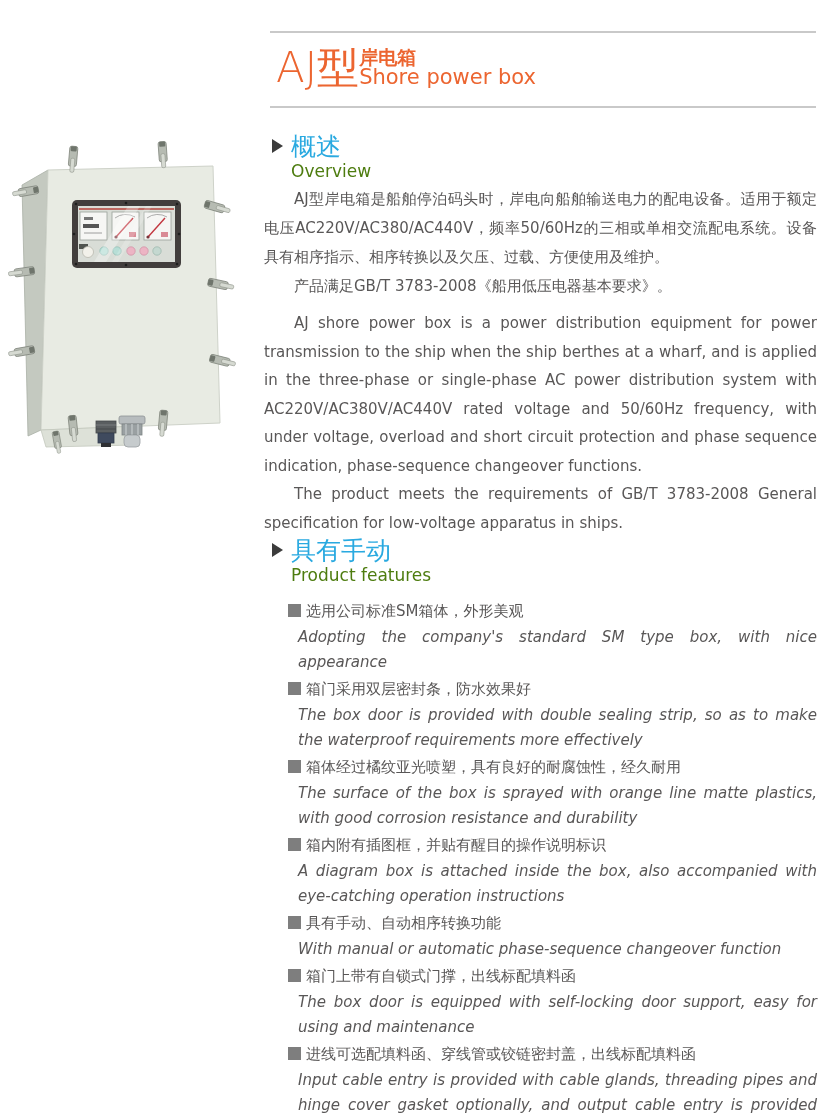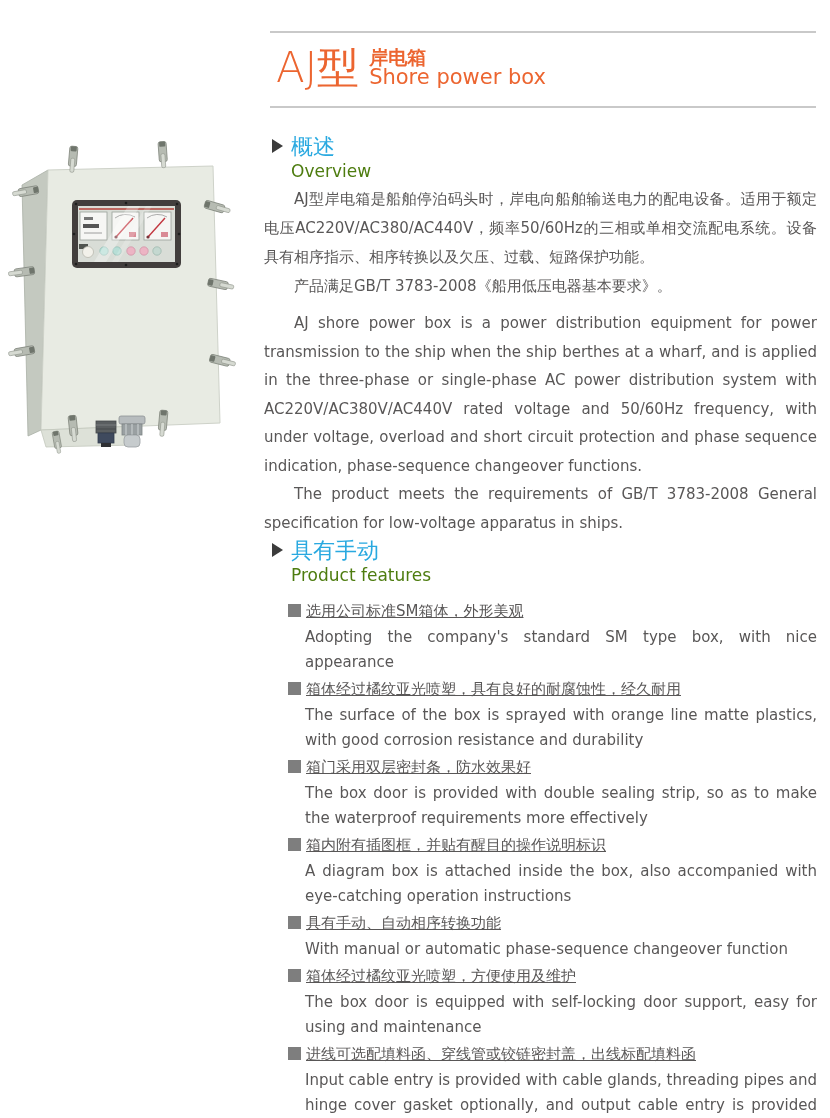--- a/index.html
+++ b/index.html
@@ -8,52 +8,52 @@
     font-family:"DejaVu Sans","Liberation Sans",sans-serif;
     color:#595757; overflow:hidden;
   }
   .rule { position:absolute; left:270px; width:546px; height:2px; background:#c9c9c9; }
   .rule-top { top:31px; }
   .rule-bottom { top:106px; }
 
   
   .hdr { position:absolute; left:276px; top:46px; display:flex; align-items:flex-end; color:#ec6530; }
   .hdr-model { font-size:42px; line-height:44px; font-weight:300; letter-spacing:0px; }
-  .hdr-sub { margin-left:10px; padding-bottom:3px; }
+  .hdr-sub { padding-bottom:3px; }
   .hdr-sub-cn { font-size:19px; font-weight:bold; line-height:21px; }
   .hdr-sub-en { font-size:21px; line-height:19px; }
 
   
   .sec-head { position:absolute; left:272px; }
   .tri {
     position:absolute; left:0; top:7px; width:0; height:0;
     border-left:11px solid #3c3c3c;
     border-top:7px solid transparent; border-bottom:7px solid transparent;
   }
-  .sec-cn { margin-left:19px; font-size:22px; line-height:29px; color:#29a9e0; }
+  .sec-cn { margin-left:19px; font-size:25px; line-height:29px; color:#29a9e0; }
   .sec-en { margin-left:19px; font-size:17px; line-height:19px; color:#4d7c0f; margin-top:1px; }
   #overview-head { top:132px; }
   #features-head { top:536px; }
 
   
   .ov-cn {
     position:absolute; left:264px; top:185px; width:553px;
     font-size:15px; line-height:29px; text-align:justify;
   }
   .ov-en {
     position:absolute; left:264px; top:309px; width:553px;
     font-size:15px; line-height:28.5px; text-align:justify;
   }
   .ov-cn p, .ov-en p { margin:0; text-indent:2em; }
 
   
   .features { position:absolute; left:288px; top:597px; width:529px; font-size:15px; }
-  .f-cn { line-height:28px; white-space:nowrap;text-decoration:underline; }
+  .f-cn { line-height:28px; white-space:nowrap; }
   .f-sq { display:inline-block; width:13px; height:13px; background:#7e7e7e; margin-right:5px; vertical-align:-1px; }
-  .f-en { margin-left:17px; line-height:25px; text-align:justify; }
+  .f-en { margin-left:10px; line-height:25px; text-align:justify;font-style:italic; }
 
   
   .photo { position:absolute; left:8px; top:140px; width:240px; height:315px; }
 </style>
 </head>
 <body>
 
 <div class="page">
 
   <div class="rule rule-top"></div>
@@ -176,58 +176,58 @@
     </svg>
   </figure>
 
   <div class="sec-head" id="overview-head">
     <span class="tri"></span>
     <div class="sec-cn">概述</div>
     <div class="sec-en">Overview</div>
   </div>
 
   <div class="ov-cn">
-    <p>AJ型岸电箱是船舶停泊码头时，岸电向船舶输送电力的配电设备。适用于额定电压AC220V/AC380/AC440V，频率50/60Hz的三相或单相交流配电系统。设备具有相序指示、相序转换以及欠压、过载、短路保护功能。</p>
+    <p>AJ型岸电箱是船舶停泊码头时，岸电向船舶输送电力的配电设备。适用于额定电压AC220V/AC380/AC440V，频率50/60Hz的三相或单相交流配电系统。设备具有相序指示、相序转换以及欠压、过载、方便使用及维护。</p>
     <p>产品满足GB/T 3783-2008《船用低压电器基本要求》。</p>
   </div>
 
   <div class="ov-en">
     <p>AJ shore power box is a power distribution equipment for power transmission to the ship when the ship berthes at a wharf, and is applied in the three-phase or single-phase AC power distribution system with AC220V/AC380V/AC440V rated voltage and 50/60Hz frequency, with under voltage, overload and short circuit protection and phase sequence indication, phase-sequence changeover functions.</p>
     <p>The product meets the requirements of GB/T 3783-2008 General specification for low-voltage apparatus in ships.</p>
   </div>
 
   <div class="sec-head" id="features-head">
     <span class="tri"></span>
     <div class="sec-cn">具有手动</div>
     <div class="sec-en">Product features</div>
   </div>
 
   <div class="features">
     <div class="f-item">
       <div class="f-cn"><span class="f-sq"></span><span>选用公司标准SM箱体，外形美观</span></div>
       <div class="f-en">Adopting the company's standard SM type box, with nice appearance</div>
     </div>
     <div class="f-item">
+      <div class="f-cn"><span class="f-sq"></span><span>箱门采用双层密封条，防水效果好</span></div>
+      <div class="f-en">The box door is provided with double sealing strip, so as to make the waterproof requirements more effectively</div>
+    </div>
+    <div class="f-item">
       <div class="f-cn"><span class="f-sq"></span><span>箱体经过橘纹亚光喷塑，具有良好的耐腐蚀性，经久耐用</span></div>
       <div class="f-en">The surface of the box is sprayed with orange line matte plastics, with good corrosion resistance and durability</div>
     </div>
     <div class="f-item">
-      <div class="f-cn"><span class="f-sq"></span><span>箱门采用双层密封条，防水效果好</span></div>
-      <div class="f-en">The box door is provided with double sealing strip, so as to make the waterproof requirements more effectively</div>
-    </div>
-    <div class="f-item">
       <div class="f-cn"><span class="f-sq"></span><span>箱内附有插图框，并贴有醒目的操作说明标识</span></div>
       <div class="f-en">A diagram box is attached inside the box, also accompanied with eye-catching operation instructions</div>
     </div>
     <div class="f-item">
       <div class="f-cn"><span class="f-sq"></span><span>具有手动、自动相序转换功能</span></div>
       <div class="f-en">With manual or automatic phase-sequence changeover function</div>
     </div>
     <div class="f-item">
-      <div class="f-cn"><span class="f-sq"></span><span>箱体经过橘纹亚光喷塑，方便使用及维护</span></div>
+      <div class="f-cn"><span class="f-sq"></span><span>箱门上带有自锁式门撑，出线标配填料函</span></div>
       <div class="f-en">The box door is equipped with self-locking door support, easy for using and maintenance</div>
     </div>
     <div class="f-item">
       <div class="f-cn"><span class="f-sq"></span><span>进线可选配填料函、穿线管或铰链密封盖，出线标配填料函</span></div>
       <div class="f-en">Input cable entry is provided with cable glands, threading pipes and hinge cover gasket optionally, and output cable entry is provided with standard cable glands</div>
     </div>
   </div>
 
 </div>
 

